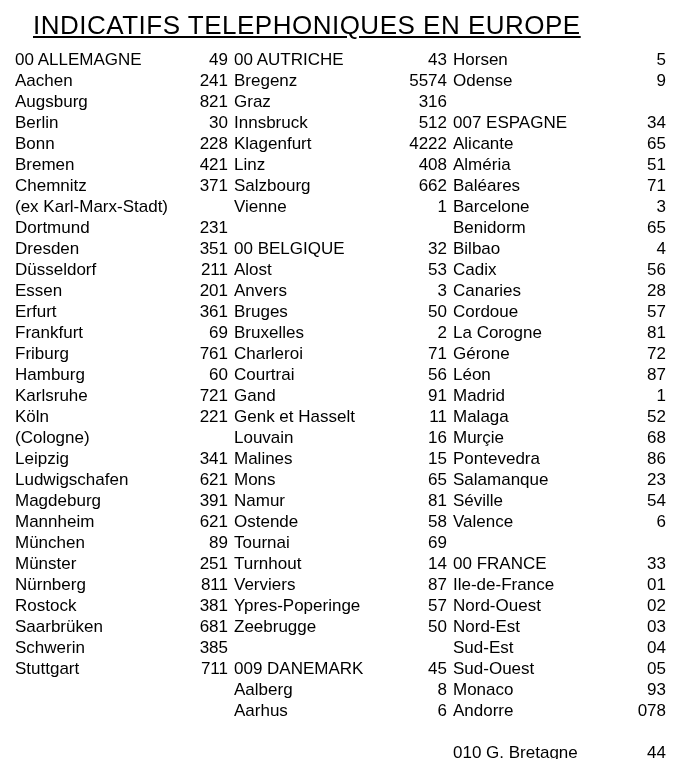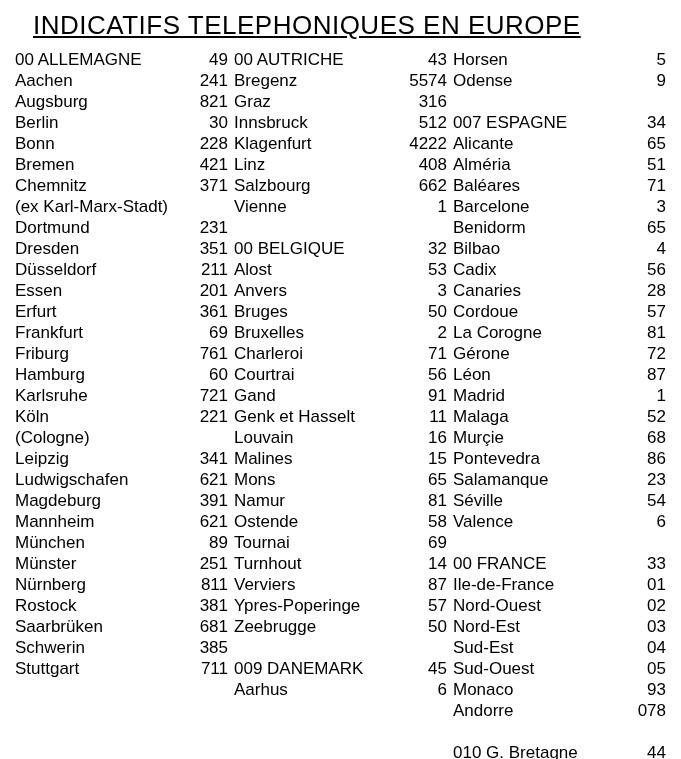--- a/index.html
+++ b/index.html
@@ -280,20 +280,24 @@
       <div class="row">
         <span class="name">Zeebrugge</span>
         <span class="code">50</span>
       </div>
       <div class="spacer"></div>
       <div class="row">
         <span class="name">009 DANEMARK</span>
         <span class="code">45</span>
       </div>
       <div class="row">
+        <span class="name">Aalberg</span>
+        <span class="code">8</span>
+      </div>
+      <div class="row">
         <span class="name">Aarhus</span>
         <span class="code">6</span>
       </div>
     </div>
   <div class="col" id="col2">
       <div class="row">
         <span class="name">Horsen</span>
         <span class="code">5</span>
       </div>
       <div class="row">

